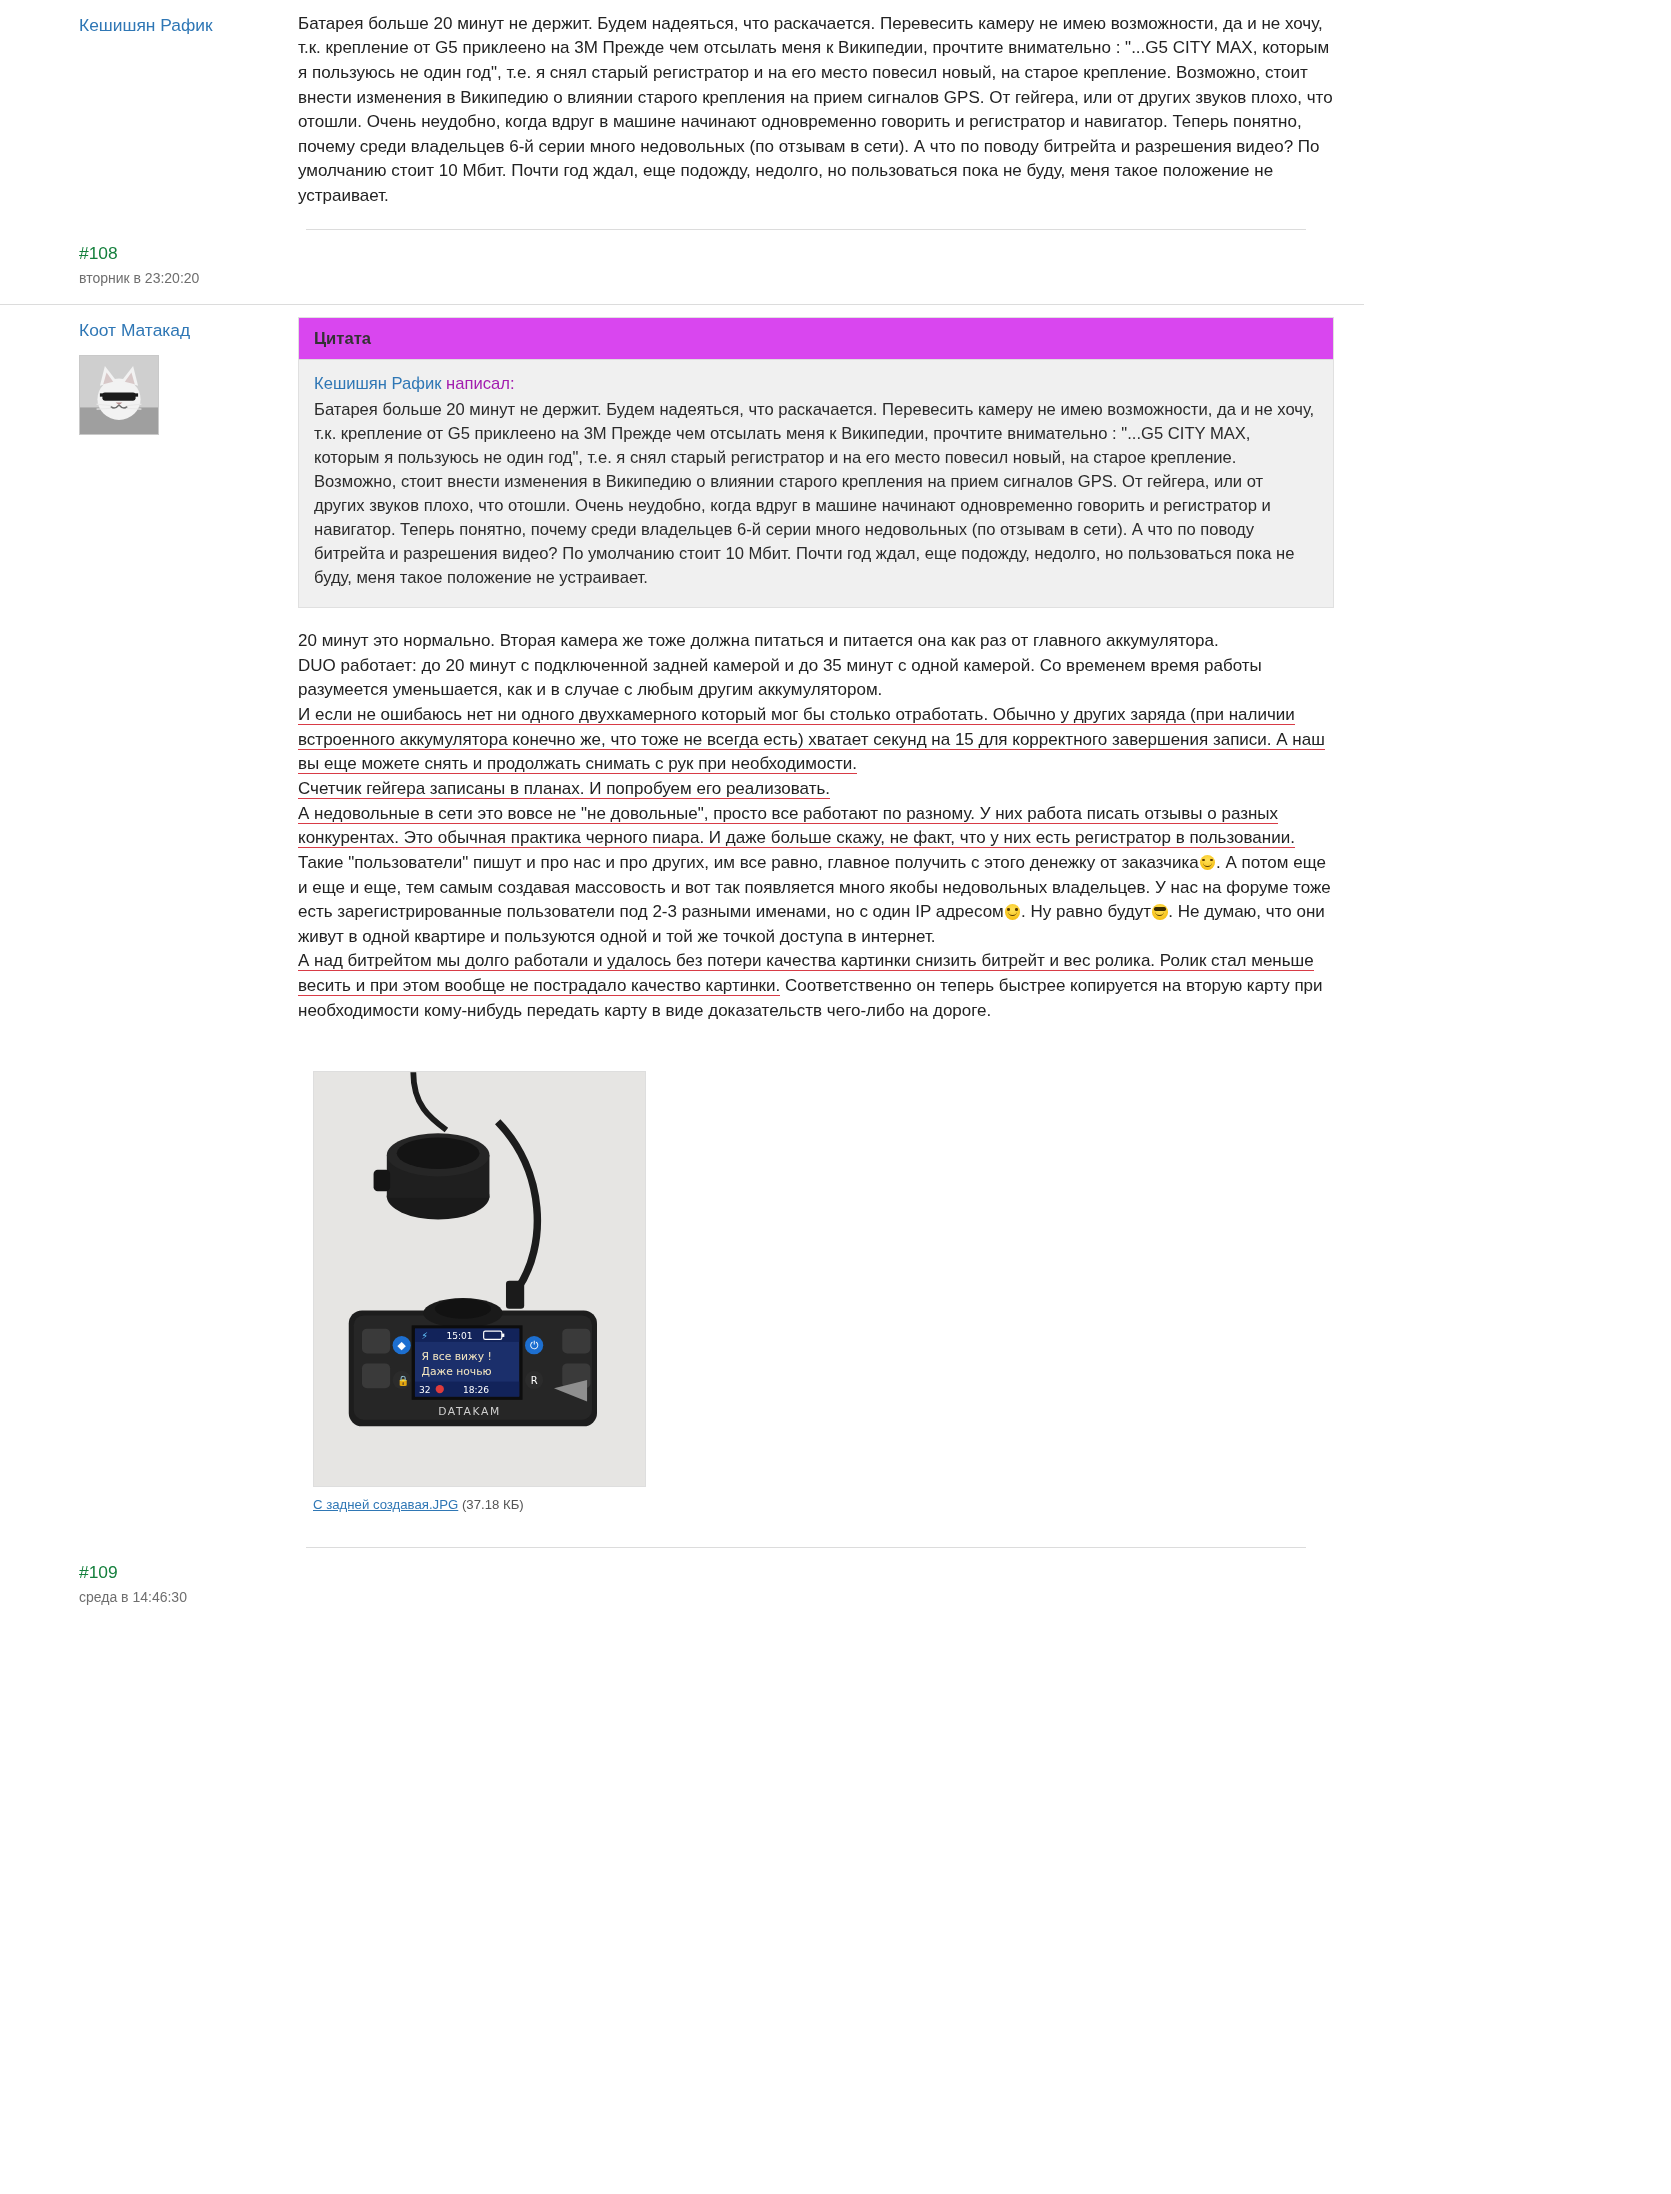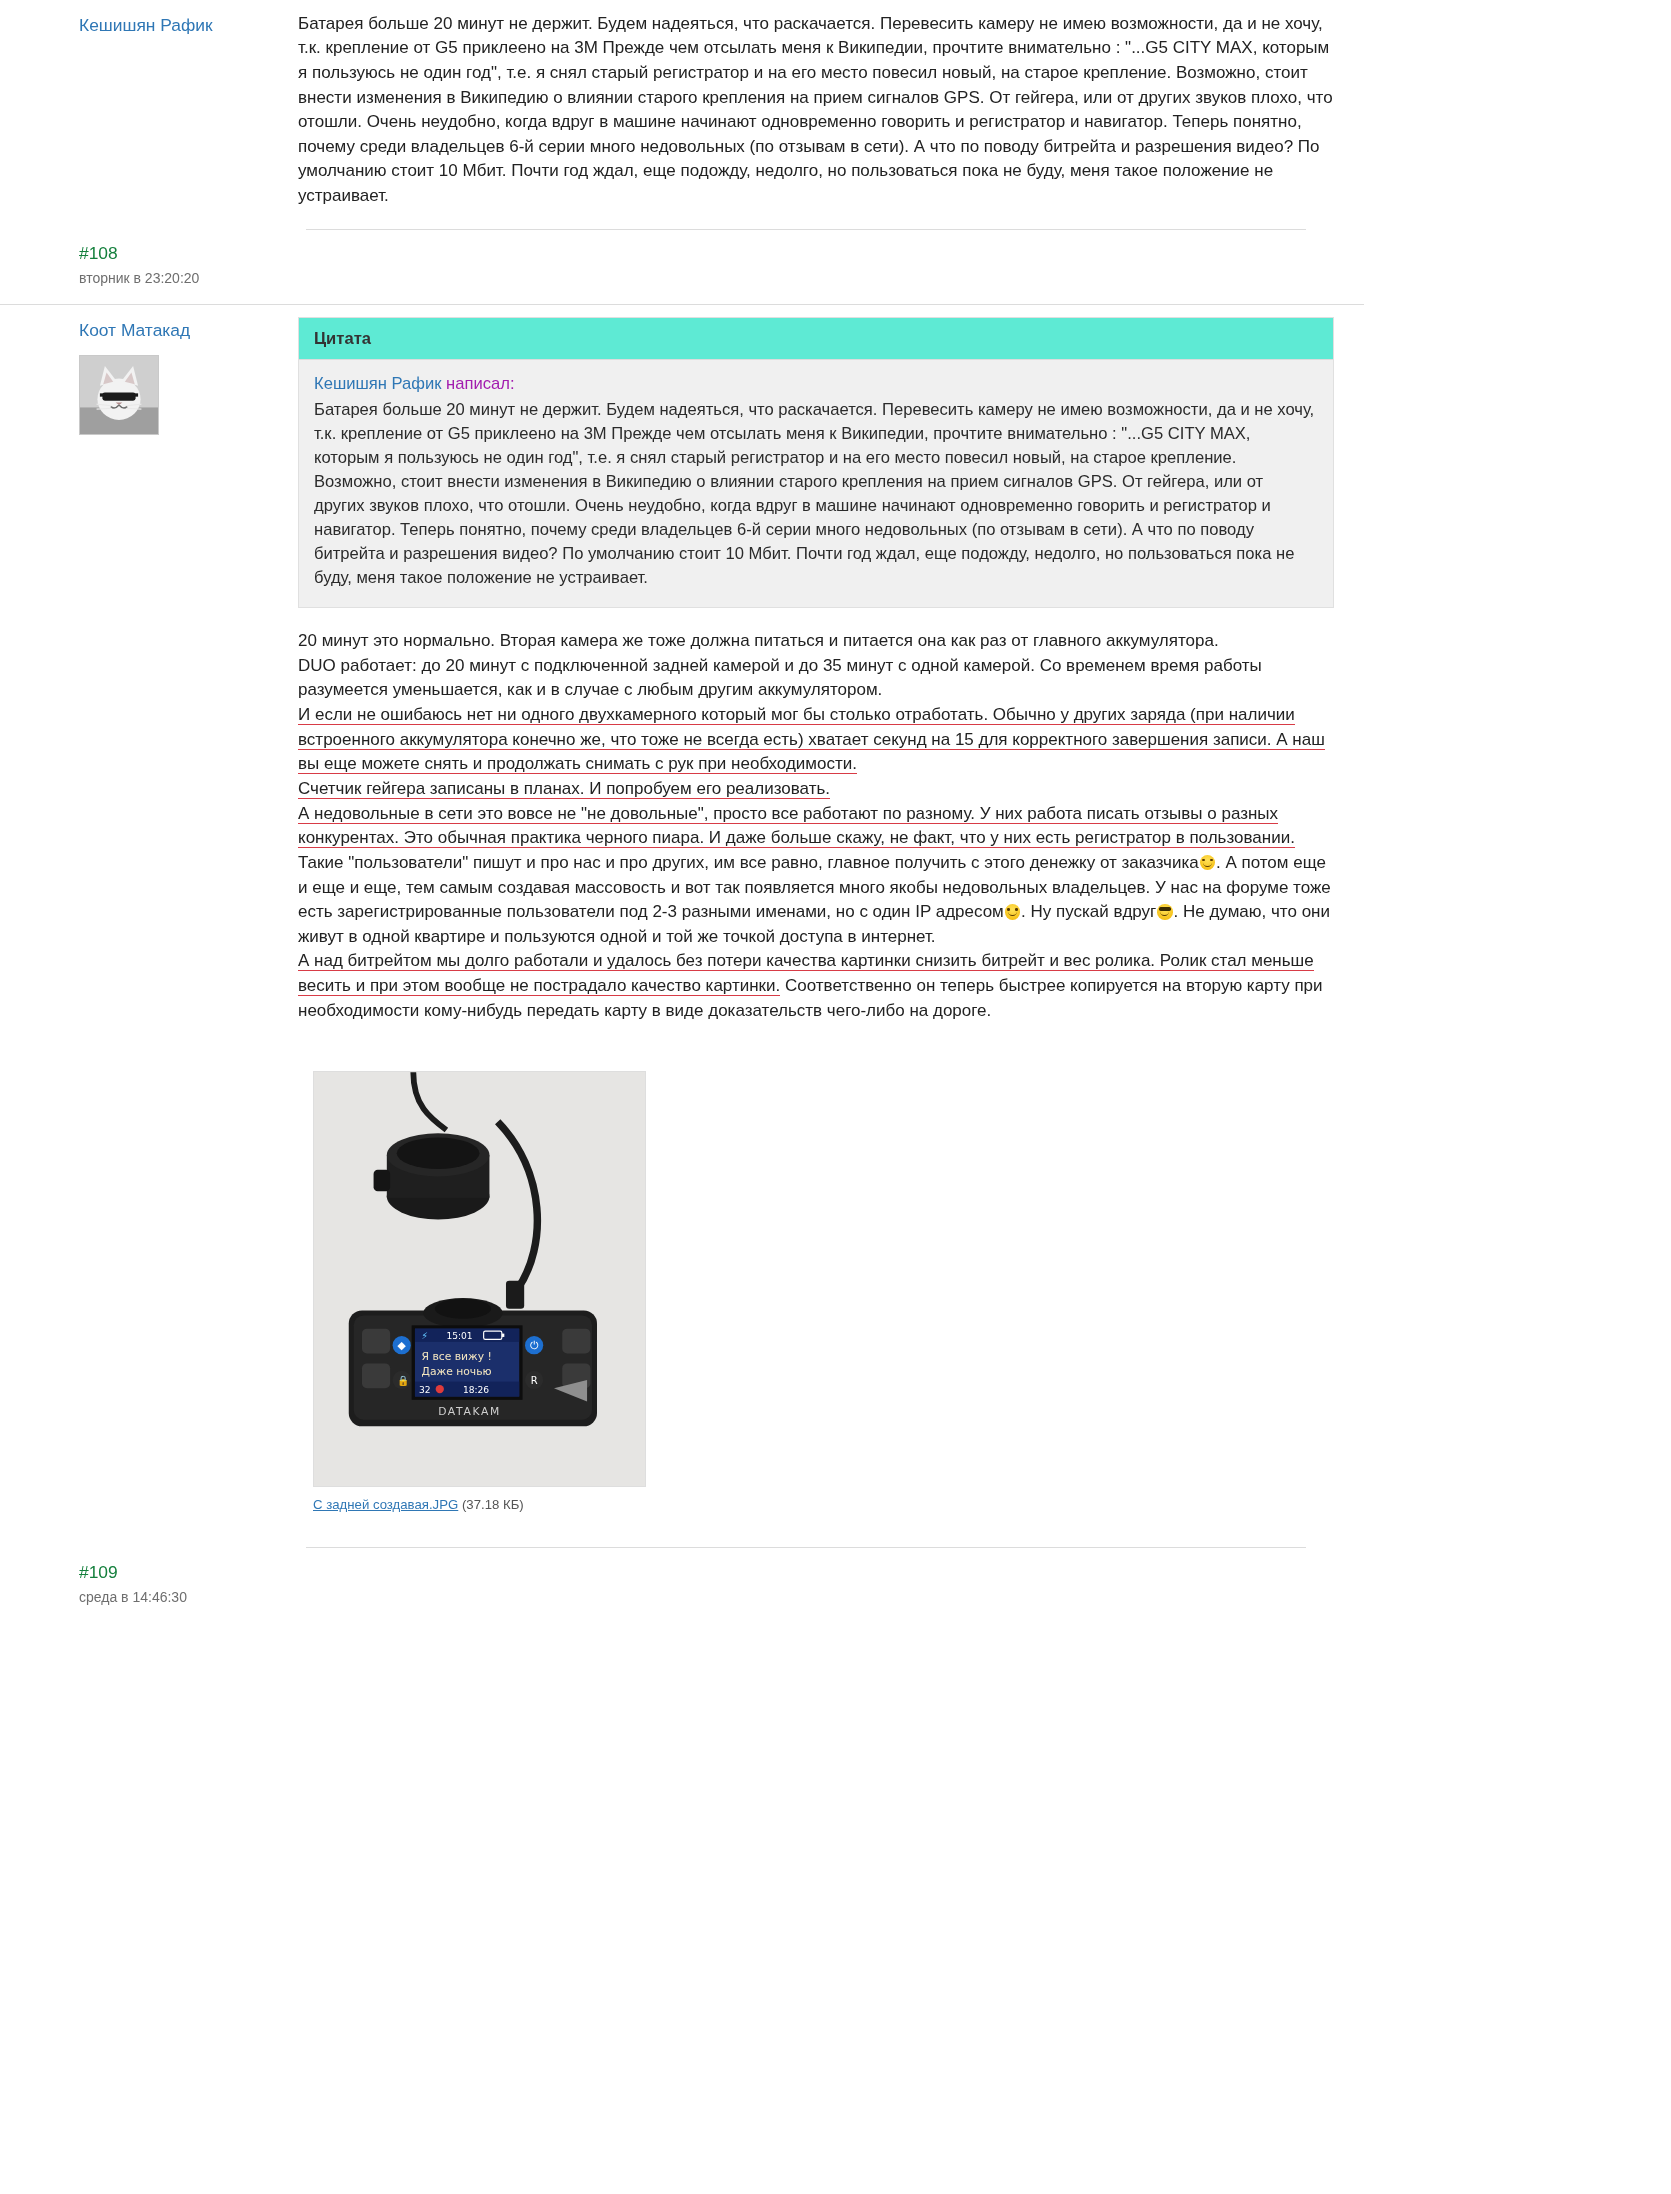--- a/index.html
+++ b/index.html
@@ -98,21 +98,21 @@
     margin: 0;
   }
 
   
   .quote {
     background: #f0f0f0;
     border: 0.8px solid #e0e0e0;
     margin: 0 0 21.5px 0;
   }
   .quote-head {
-    background: #5eead4;
+    background: #d946ef;
     border-bottom: 0.8px solid #dcdcdc;
     font-weight: bold;
     font-size: 16.6px;
     padding: 9px 15px;
     color: #333;
   }
   .quote-body {
     padding: 11.6px 15px 16.6px 15px;
     font-size: 16.6px;
     line-height: 1.45;
@@ -265,21 +265,21 @@
         <p>DUO работает: до 20 минут с подключенной задней камерой и до 35 минут с одной камерой. Со временем время работы разумеется уменьшается, как и в случае с любым другим аккумулятором.</p>
         <p><span class="hl">И если не ошибаюсь нет ни одного двухкамерного который мог бы столько отработать. Обычно у других заряда (при наличии встроенного аккумулятора конечно же, что тоже не всегда есть) хватает секунд на 15 для корректного завершения записи. А наш вы еще можете снять и продолжать снимать с рук при необходимости.</span></p>
         <p><span class="hl">Счетчик гейгера записаны в планах. И попробуем его реализовать.</span></p>
         <p><span class="hl">А недовольные в сети это вовсе не "не довольные", просто все работают по разному. У них работа писать отзывы о разных конкурентах. Это обычная практика черного пиара. И даже больше скажу, не факт, что у них есть регистратор в пользовании.</span></p>
         <p><span>Такие "пользователи" пишут и про нас и про других, им все равно, главное получить с этого денежку от заказчика</span><span class="emoji smile"><span class="eyes">
                 <i></i>
                 <i></i>
               </span><span class="mouth"></span></span><span>. А потом еще и еще и еще, тем самым создавая массовость и вот так появляется много якобы недовольных владельцев. У нас на форуме тоже есть зарегистрированные пользователи под 2-3 разными именами, но с один IP адресом</span><span class="emoji smile"><span class="eyes">
                 <i></i>
                 <i></i>
-              </span><span class="mouth"></span></span><span>. Ну пускай вдруг</span><span class="emoji cool"><span class="shades"></span><span class="mouth"></span></span><span>. Не думаю, что они живут в одной квартире и пользуются одной и той же точкой доступа в интернет.</span></p>
+              </span><span class="mouth"></span></span><span>. Ну равно будут</span><span class="emoji cool"><span class="shades"></span><span class="mouth"></span></span><span>. Не думаю, что они живут в одной квартире и пользуются одной и той же точкой доступа в интернет.</span></p>
         <p><span class="hl">А над битрейтом мы долго работали и удалось без потери качества картинки снизить битрейт и вес ролика. Ролик стал меньше весить и при этом вообще не пострадало качество картинки.</span><span> Соответственно он теперь быстрее копируется на вторую карту при необходимости кому-нибудь передать карту в виде доказательств чего-либо на дороге.</span></p>
       </div>
 
       <div class="attachment">
         <div class="photo">
           <svg width="331" height="414" viewBox="0 0 400 500" style="font-size:20px">
             <rect width="400" height="500" fill="#e6e5e3"></rect>
 
             <path d="M120 0 C 120 40, 140 55, 160 70" stroke="#1c1c1c" stroke-width="7" fill="none"></path>
 

